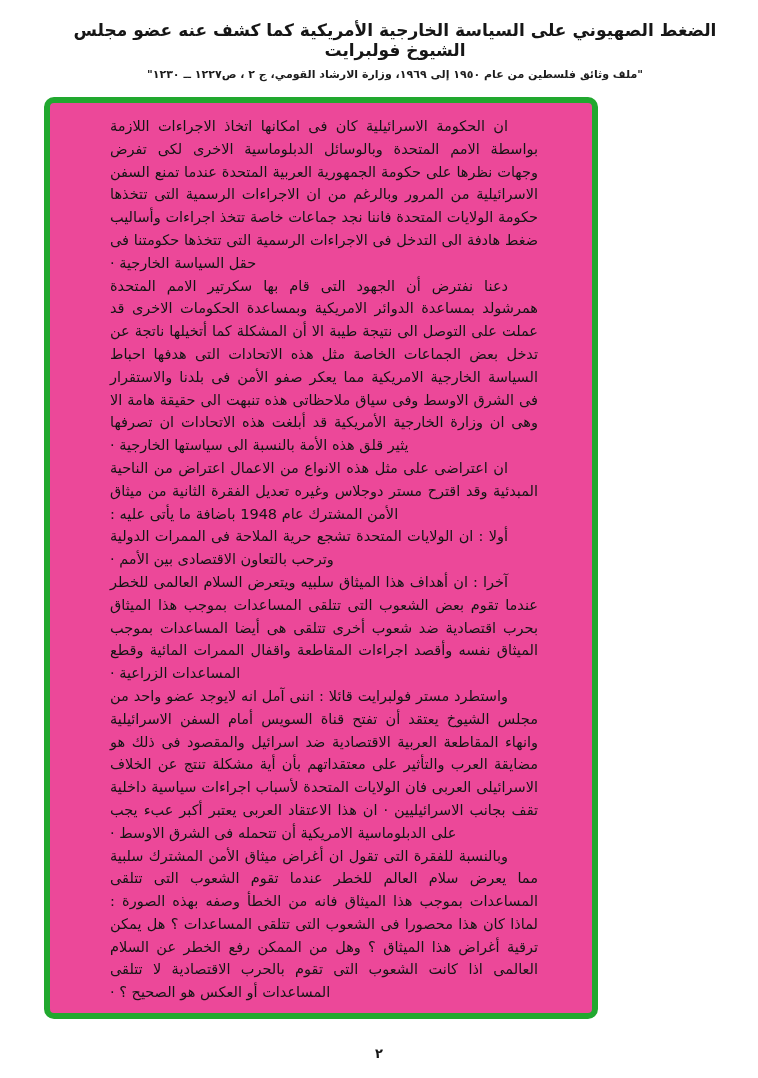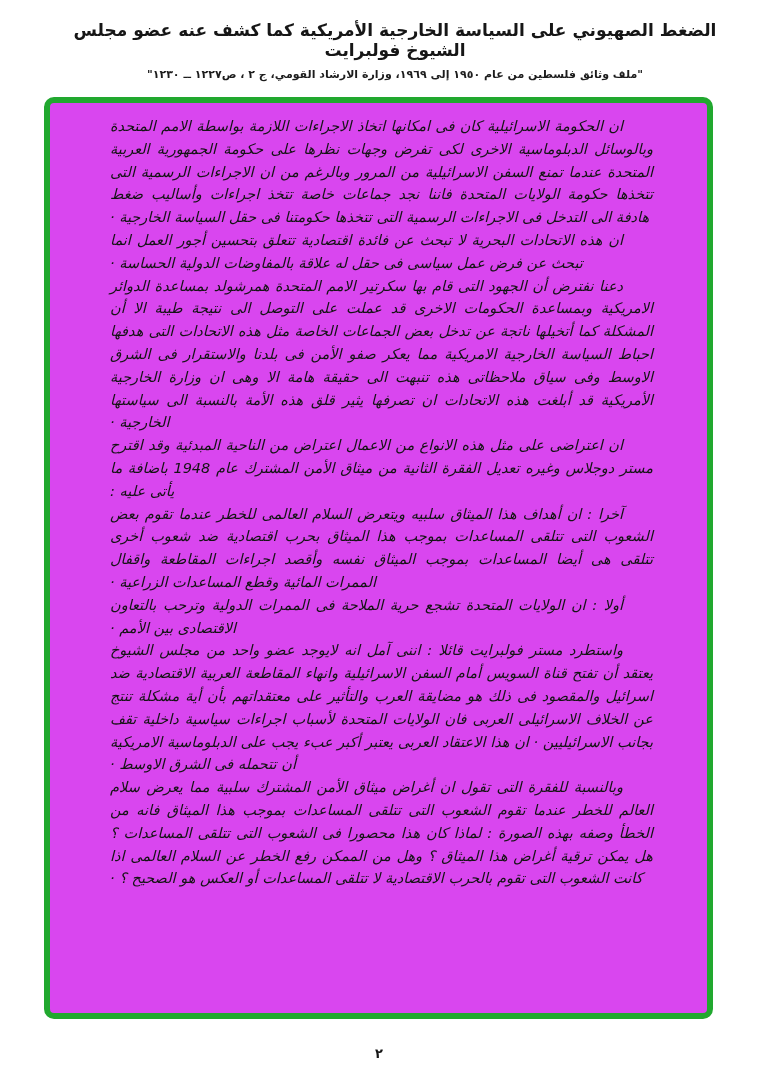--- a/index.html
+++ b/index.html
@@ -32,28 +32,27 @@
   .subtitle {
     font-size: 11px;
     font-weight: bold;
     margin-top: 8px;
     color: #1c1c1c;
   }
   .content-frame {
     position: absolute;
     left: 44px;
     top: 97px;
-    width: 669px;
+    width: 554px;
     height: 922px;
     box-sizing: border-box;
     border: 6px solid #21a82f;
     border-radius: 10px;
     overflow: hidden;
-    background: #d946ef;
-    font-style: italic;
+    background: #ec4899;
   }
   .text-column {
     direction: rtl;
     padding: 12px 54px 0 60px;
     font-size: 14.5px;
     line-height: 22.8px;
     color: #141414;
   }
   .para {
     margin: 0;
@@ -78,25 +77,24 @@
 <body>
 
 <div class="header">
   <div class="title">الضغط الصهيوني على السياسة الخارجية الأمريكية كما كشف عنه عضو مجلس الشيوخ فولبرايت</div>
   <div class="subtitle">"ملف وثائق فلسطين من عام ١٩٥٠ إلى ١٩٦٩، وزارة الارشاد القومي، ج ٢ ، ص١٢٢٧ ــ ١٢٣٠"</div>
 </div>
 
 <div class="content-frame">
   <div class="text-column">
       <p class="para">ان الحكومة الاسرائيلية كان فى امكانها اتخاذ الاجراءات اللازمة بواسطة الامم المتحدة وبالوسائل الدبلوماسية الاخرى لكى تفرض وجهات نظرها على حكومة الجمهورية العربية المتحدة عندما تمنع السفن الاسرائيلية من المرور وبالرغم من ان الاجراءات الرسمية التى تتخذها حكومة الولايات المتحدة فاننا نجد جماعات خاصة تتخذ اجراءات وأساليب ضغط هادفة الى التدخل فى الاجراءات الرسمية التى تتخذها حكومتنا فى حقل السياسة الخارجية ·</p>
-      <p class="para">ان هذه الاتحادات البحرية لا تبحث عن فائدة اقتصادية تتعلق بتحسين أجور العمل انما تبحث عن فرض عمل سياسى فى حقل له علاقة بالمفاوضات الدولية الحساسة ·</p>
       <p class="para">دعنا نفترض أن الجهود التى قام بها سكرتير الامم المتحدة همرشولد بمساعدة الدوائر الامريكية وبمساعدة الحكومات الاخرى قد عملت على التوصل الى نتيجة طيبة الا أن المشكلة كما أتخيلها ناتجة عن تدخل بعض الجماعات الخاصة مثل هذه الاتحادات التى هدفها احباط السياسة الخارجية الامريكية مما يعكر صفو الأمن فى بلدنا والاستقرار فى الشرق الاوسط وفى سياق ملاحظاتى هذه تنبهت الى حقيقة هامة الا وهى ان وزارة الخارجية الأمريكية قد أبلغت هذه الاتحادات ان تصرفها يثير قلق هذه الأمة بالنسبة الى سياستها الخارجية ·</p>
       <p class="para">ان اعتراضى على مثل هذه الانواع من الاعمال اعتراض من الناحية المبدئية وقد اقترح مستر دوجلاس وغيره تعديل الفقرة الثانية من ميثاق الأمن المشترك عام 1948 باضافة ما يأتى عليه :</p>
+      <p class="para">أولا : ان الولايات المتحدة تشجع حرية الملاحة فى الممرات الدولية وترحب بالتعاون الاقتصادى بين الأمم ·</p>
       <p class="para">آخرا : ان أهداف هذا الميثاق سلبيه ويتعرض السلام العالمى للخطر عندما تقوم بعض الشعوب التى تتلقى المساعدات بموجب هذا الميثاق بحرب اقتصادية ضد شعوب أخرى تتلقى هى أيضا المساعدات بموجب الميثاق نفسه وأقصد اجراءات المقاطعة واقفال الممرات المائية وقطع المساعدات الزراعية ·</p>
-      <p class="para">أولا : ان الولايات المتحدة تشجع حرية الملاحة فى الممرات الدولية وترحب بالتعاون الاقتصادى بين الأمم ·</p>
       <p class="para">واستطرد مستر فولبرايت قائلا : اننى آمل انه لايوجد عضو واحد من مجلس الشيوخ يعتقد أن تفتح قناة السويس أمام السفن الاسرائيلية وانهاء المقاطعة العربية الاقتصادية ضد اسرائيل والمقصود فى ذلك هو مضايقة العرب والتأثير على معتقداتهم بأن أية مشكلة تنتج عن الخلاف الاسرائيلى العربى فان الولايات المتحدة لأسباب اجراءات سياسية داخلية تقف بجانب الاسرائيليين · ان هذا الاعتقاد العربى يعتبر أكبر عبء يجب على الدبلوماسية الامريكية أن تتحمله فى الشرق الاوسط ·</p>
       <p class="para">وبالنسبة للفقرة التى تقول ان أغراض ميثاق الأمن المشترك سلبية مما يعرض سلام العالم للخطر عندما تقوم الشعوب التى تتلقى المساعدات بموجب هذا الميثاق فانه من الخطأ وصفه بهذه الصورة : لماذا كان هذا محصورا فى الشعوب التى تتلقى المساعدات ؟ هل يمكن ترقية أغراض هذا الميثاق ؟ وهل من الممكن رفع الخطر عن السلام العالمى اذا كانت الشعوب التى تقوم بالحرب الاقتصادية لا تتلقى المساعدات أو العكس هو الصحيح ؟ ·</p>
     </div>
 </div>
 
 <div class="footer">
   <span class="page-number">٢</span>
 </div>
 
 </body></html>

